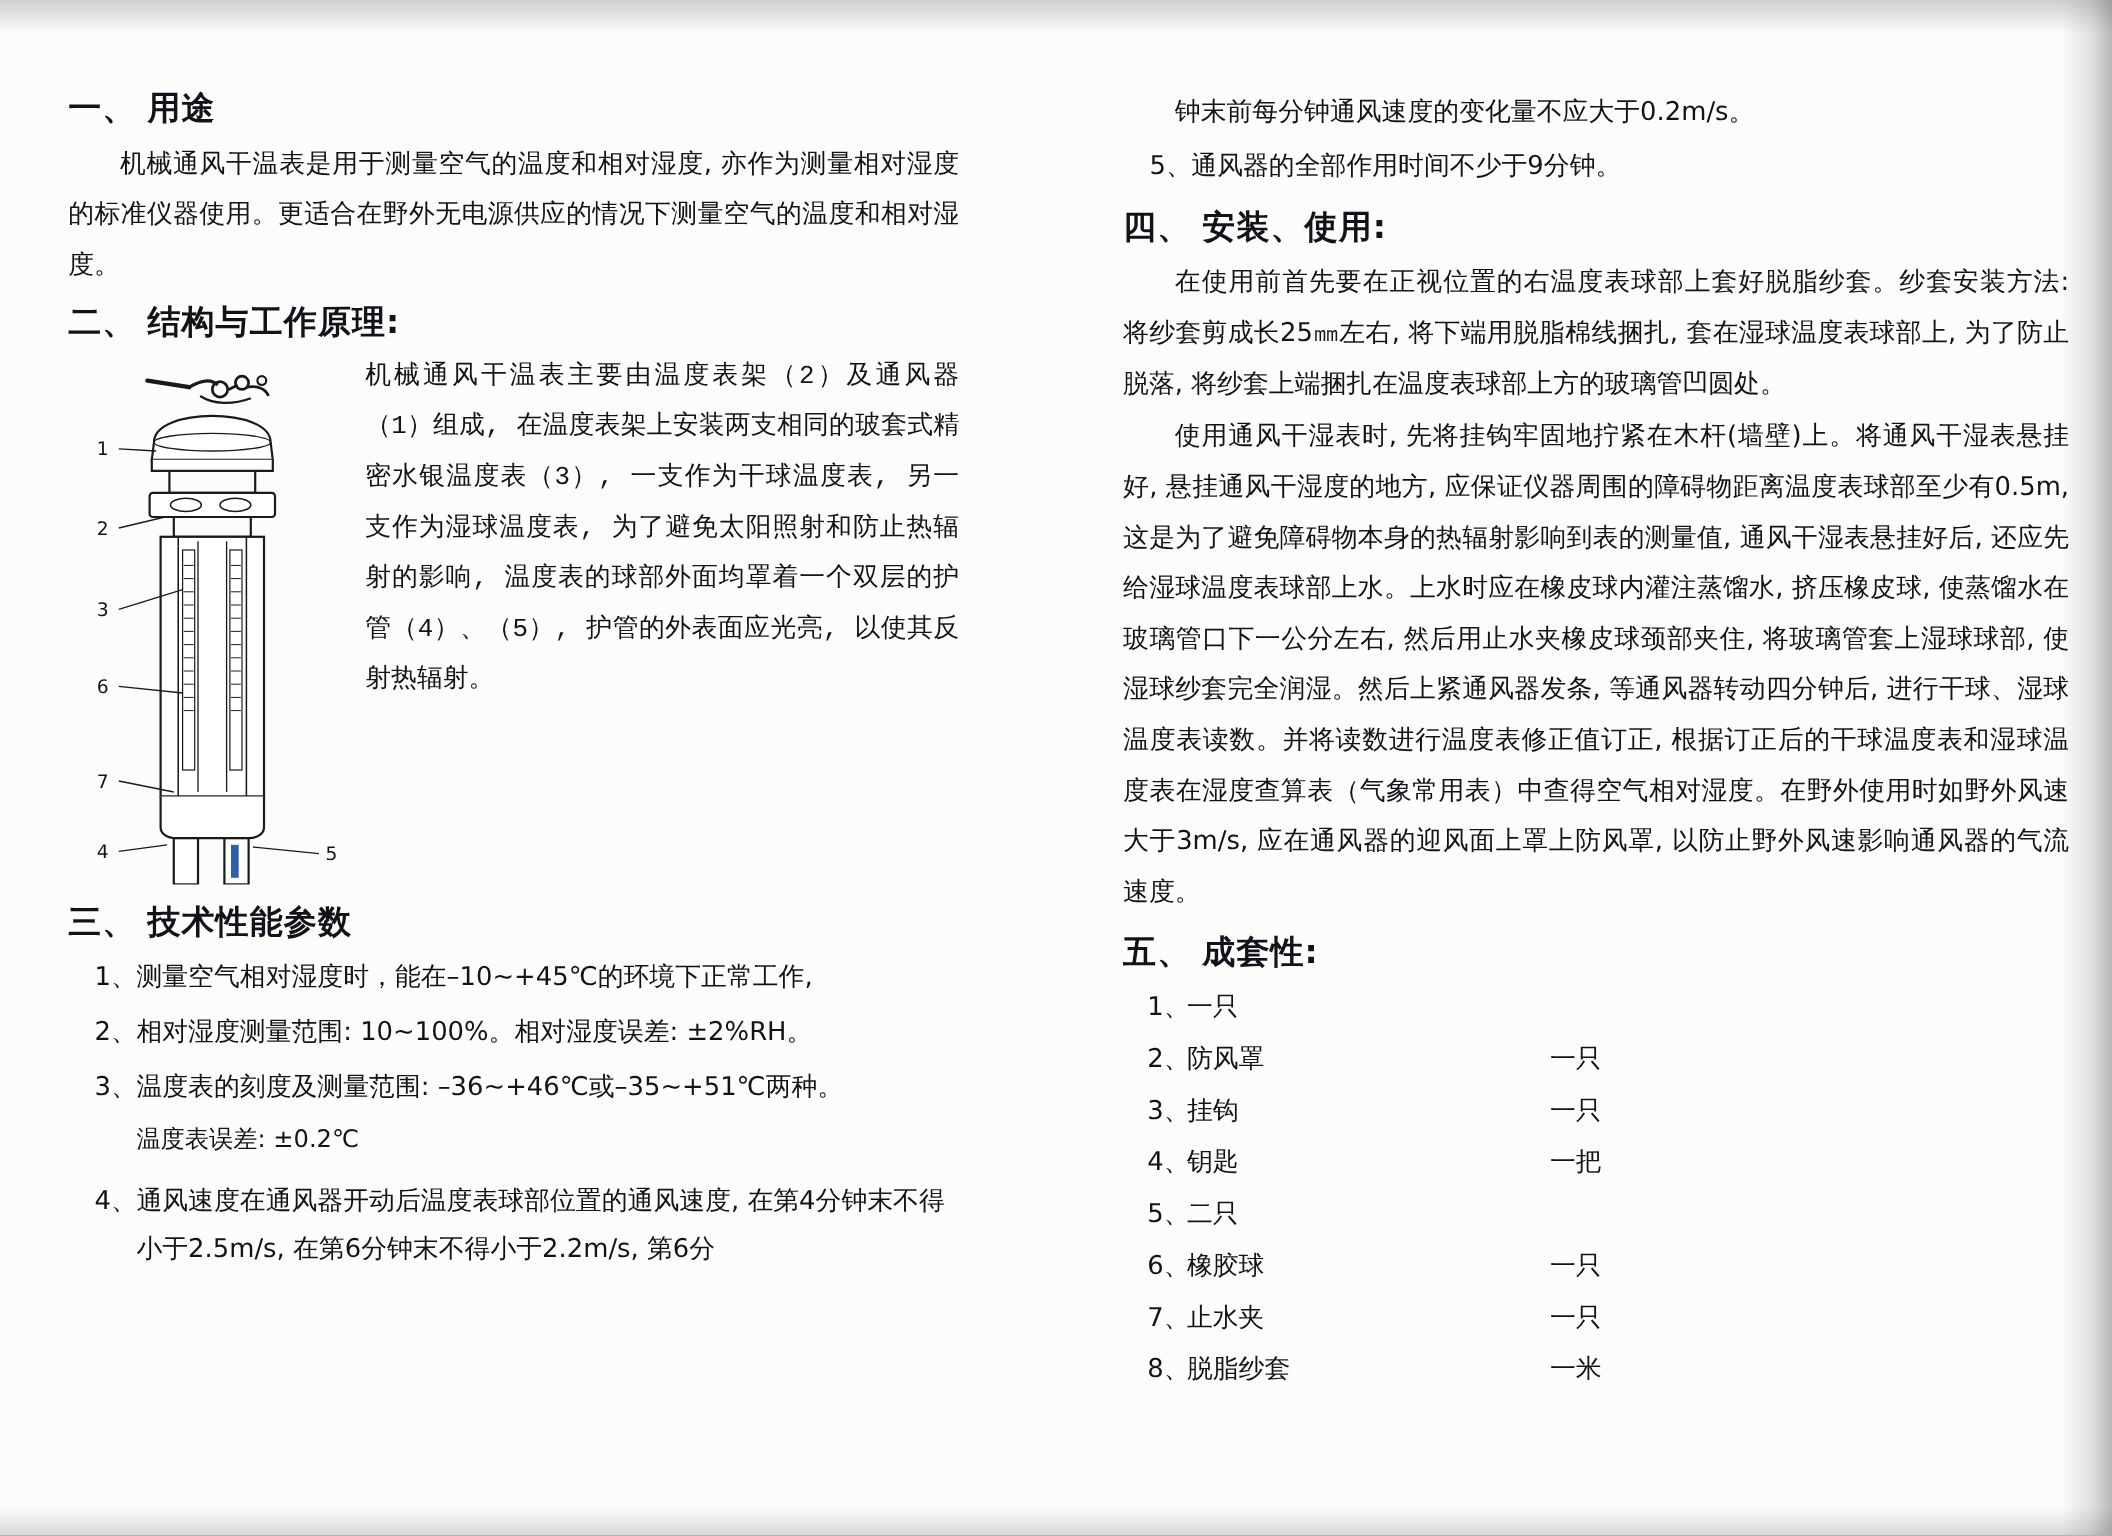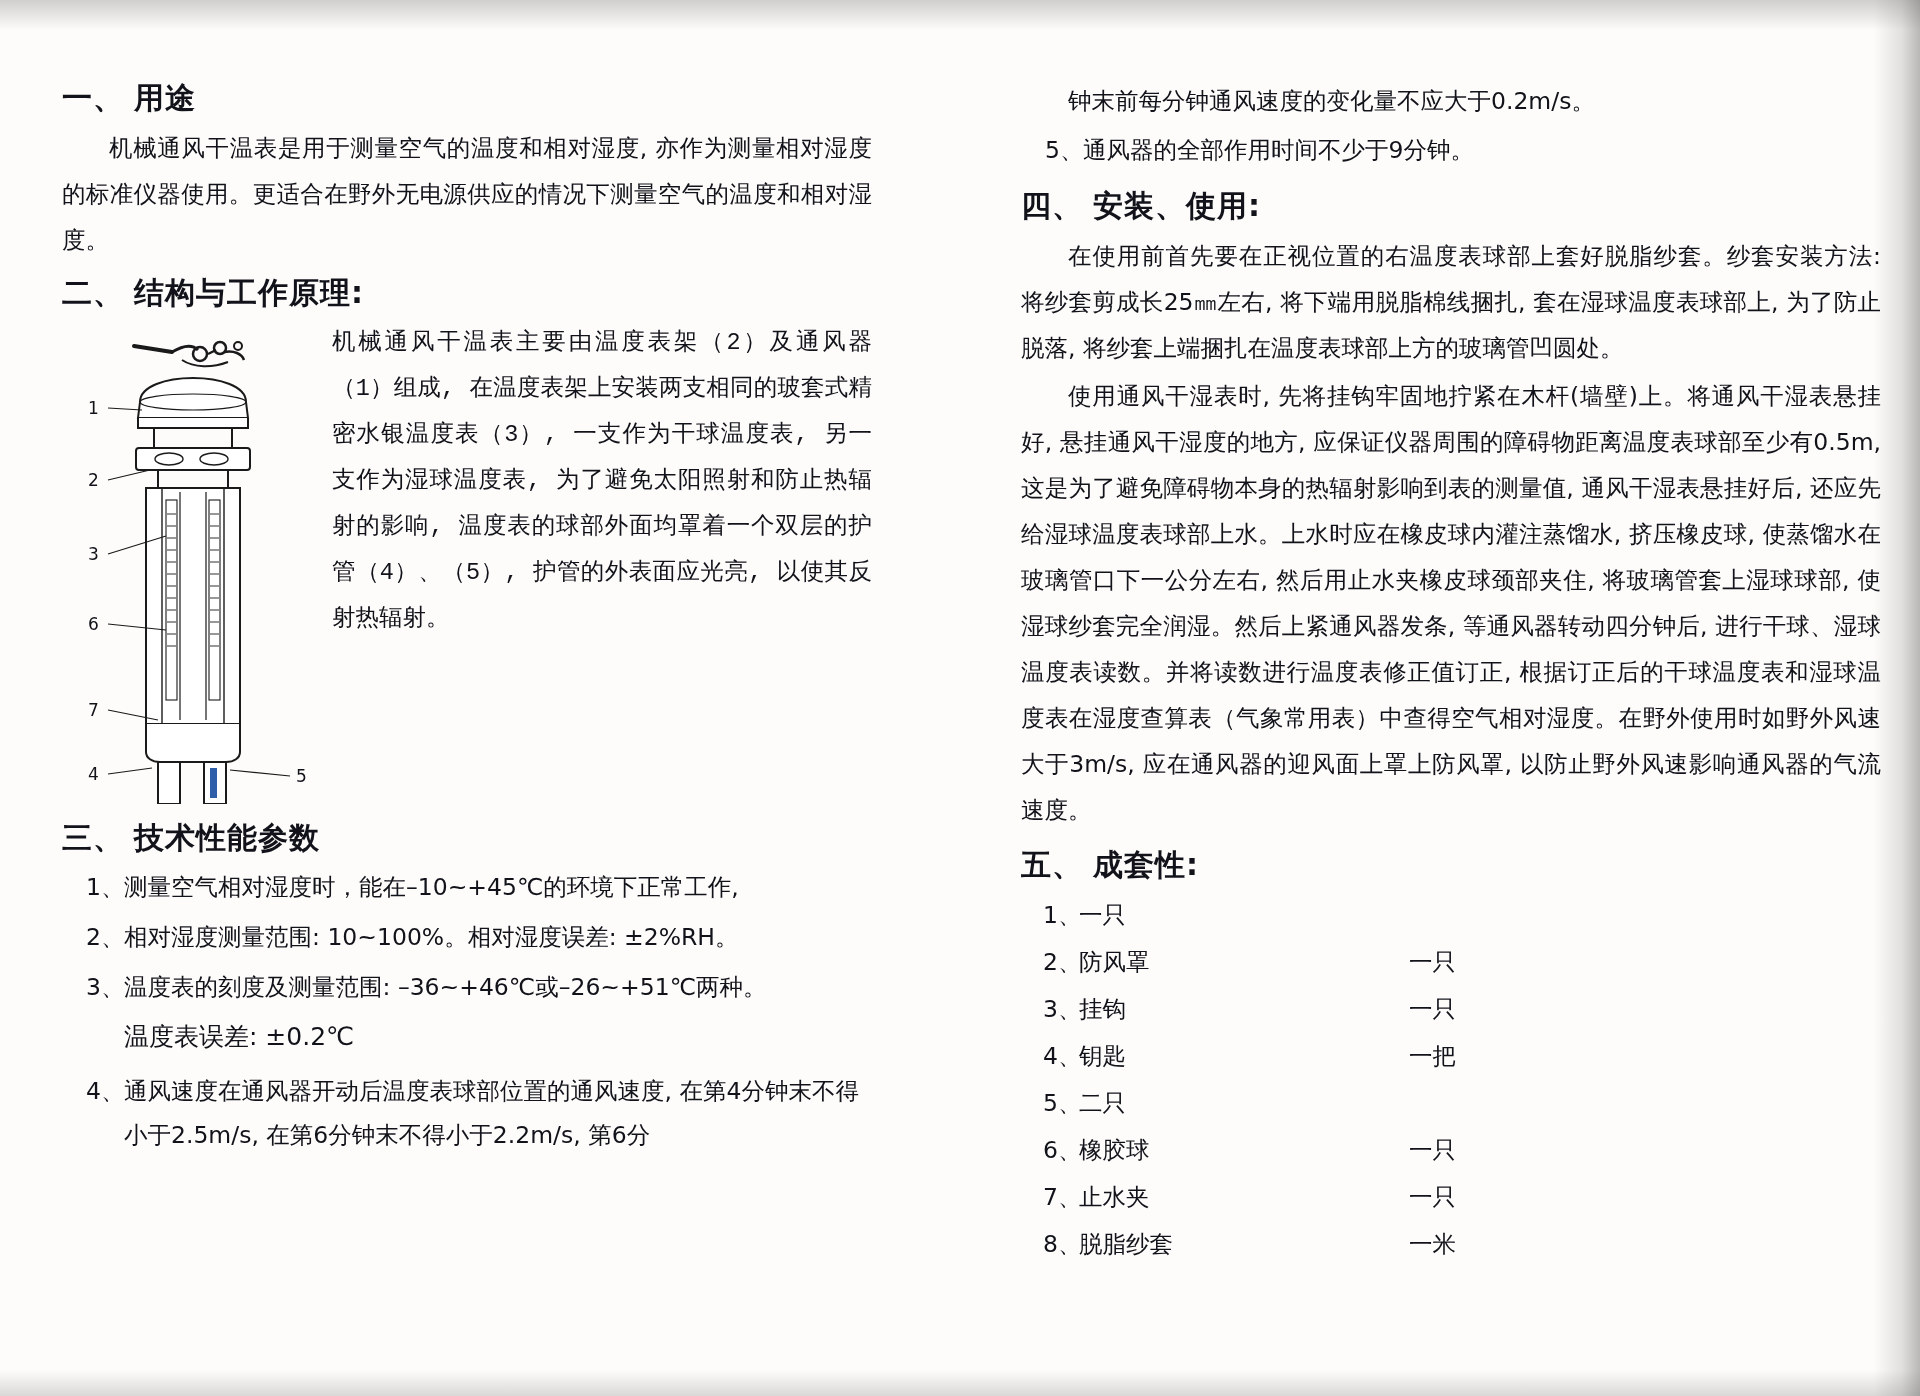--- a/index.html
+++ b/index.html
@@ -80,21 +80,21 @@
   .kit-row {
     display: flex;
     font-size: 23.5px;
     line-height: 47px;
   }
   .kit-row .n { width: 58px; flex: none; padding-left: 22px; box-sizing: border-box;}
   .kit-row .name { width: 330px; flex: none; }
   .kit-row .qty { flex: none; }
 
   .note-line {
-    font-size: 25px;
+    font-size: 22px;
     line-height: 44px;
     padding-left: 62px;
     margin: 2px 0 10px 0;
   }
 
   .fig-wrap {
     position: relative;
     float: left;
     width: 260px;
     height: 480px;
@@ -235,21 +235,21 @@
       <span class="t">测量空气相对湿度时，能在–10~+45℃的环境下正常工作,</span>
     </div>
 
     <div class="num-item">
       <span class="n">2、</span>
       <span class="t">相对湿度测量范围: 10~100%。相对湿度误差: ±2%RH。</span>
     </div>
 
     <div class="num-item">
       <span class="n">3、</span>
-      <span class="t">温度表的刻度及测量范围: –36~+46℃或–26~+51℃两种。</span>
+      <span class="t">温度表的刻度及测量范围: –36~+46℃或–35~+51℃两种。</span>
     </div>
     <div class="note-line">温度表误差: ±0.2℃</div>
 
     <div class="num-item">
       <span class="n">4、</span>
       <span class="t">通风速度在通风器开动后温度表球部位置的通风速度, 在第4分钟末不得小于2.5m/s, 在第6分钟末不得小于2.2m/s, 第6分</span>
     </div>
 
   </div>
 

